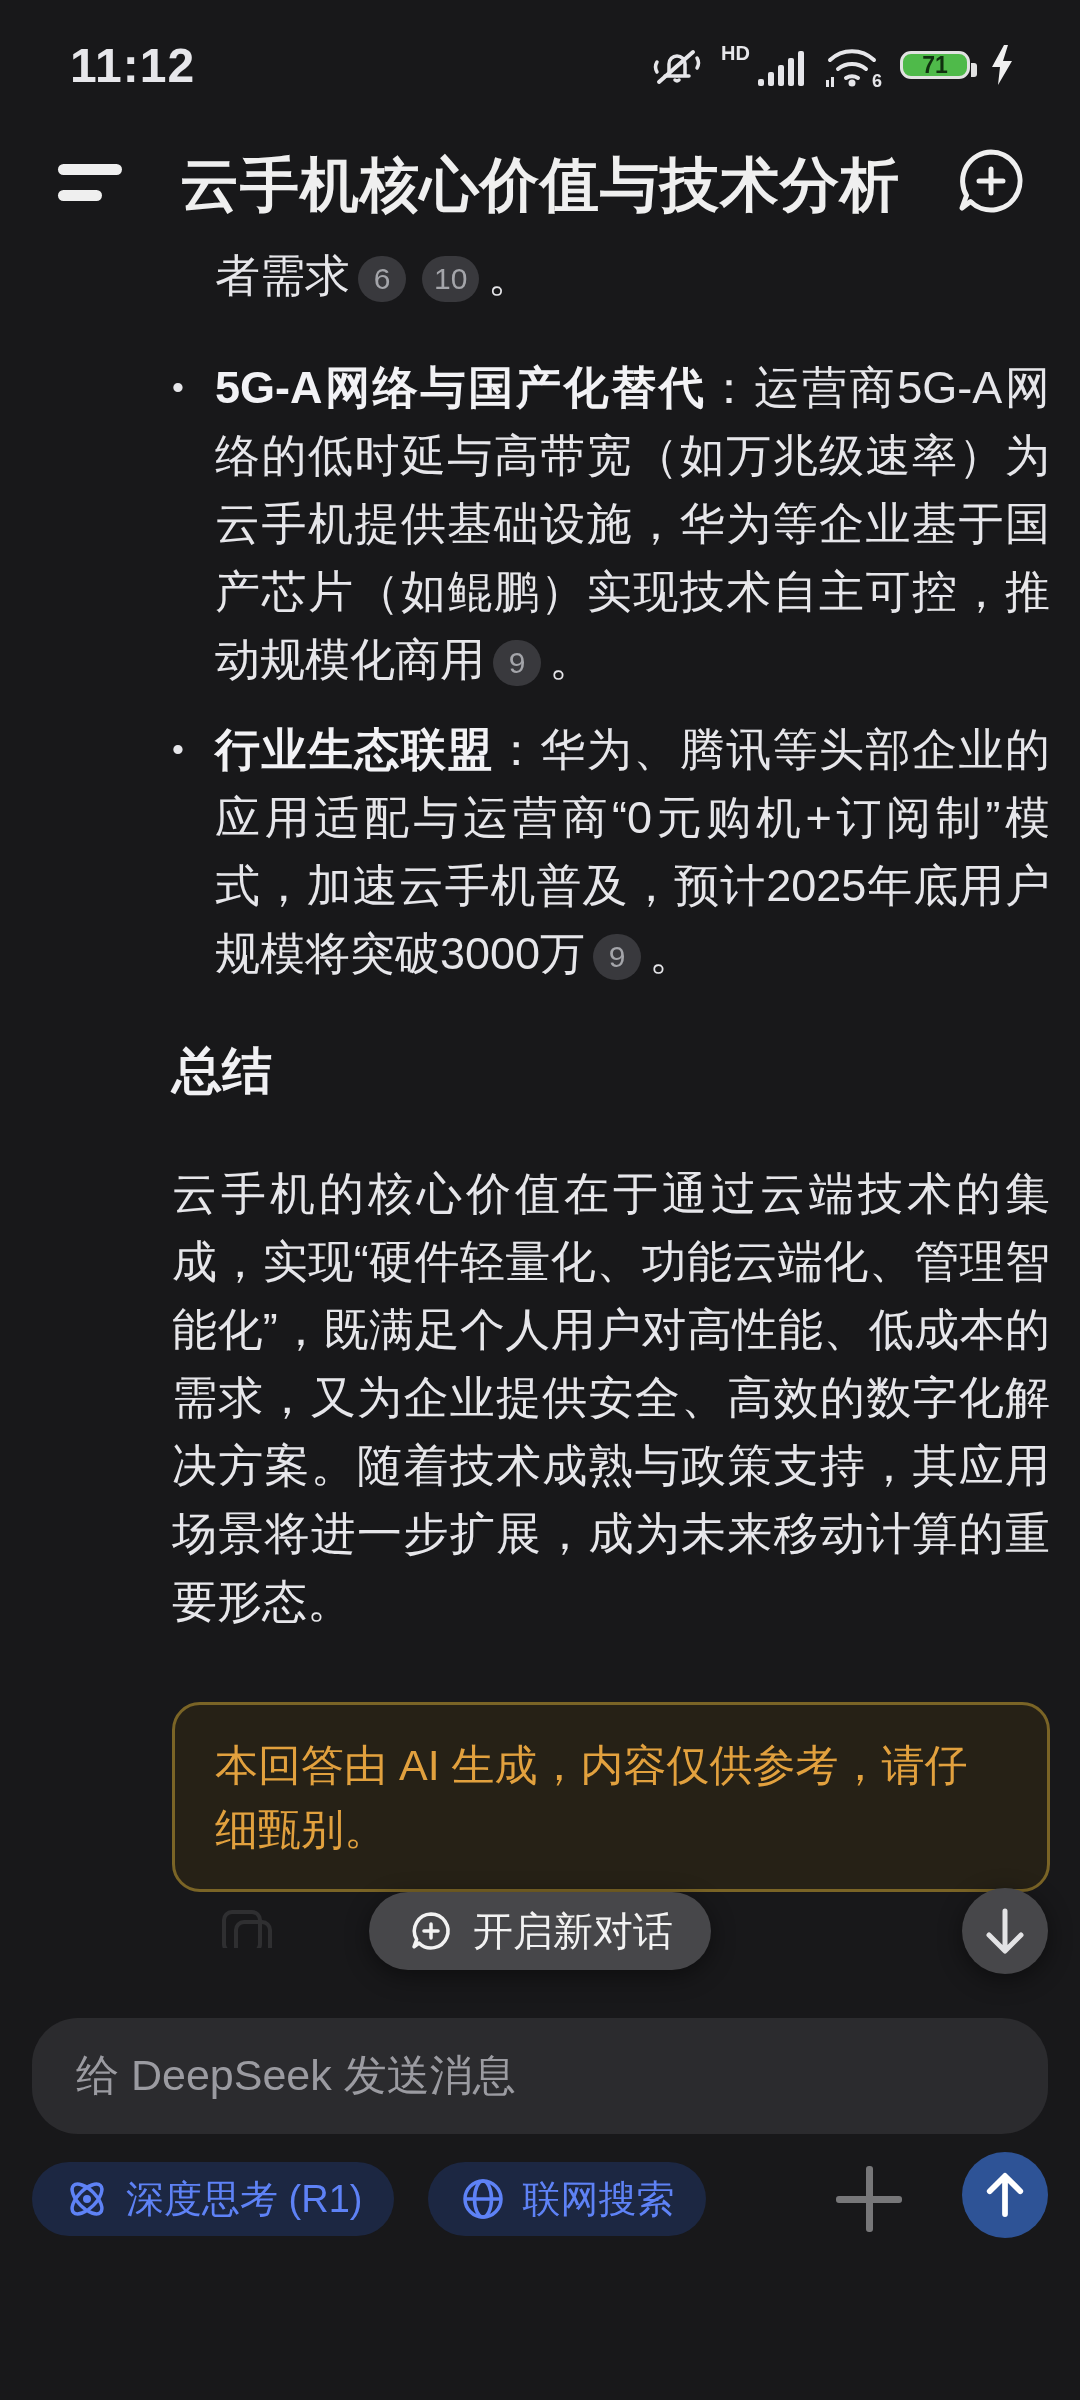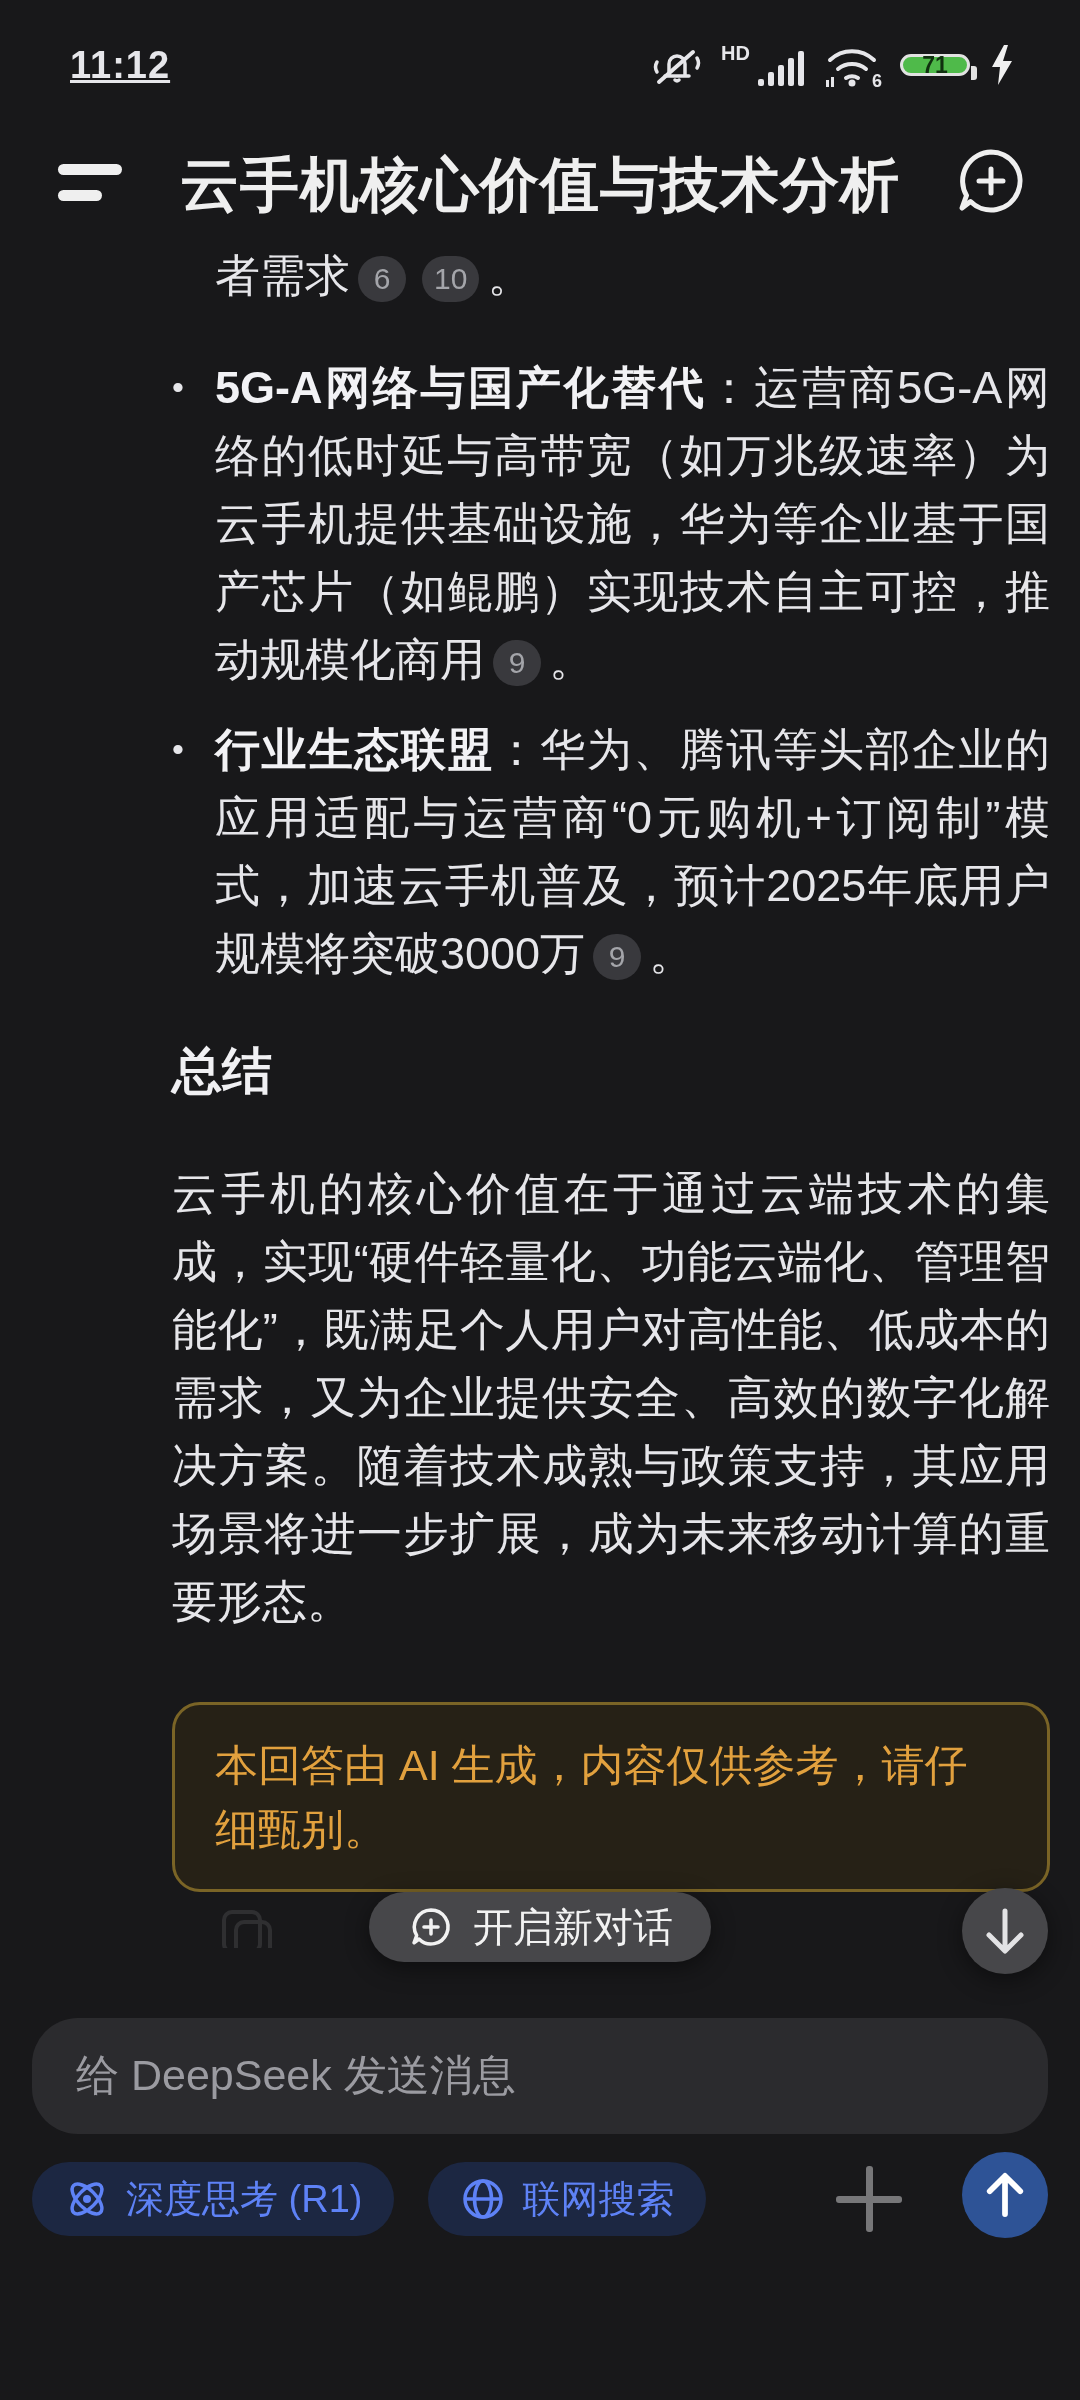--- a/index.html
+++ b/index.html
@@ -10,24 +10,24 @@
     --gray-pill:#47474a; --surface:#2b2b2e; --placeholder:#9b9ba1;
     --nav-icon:#9a9a9e; --battery-green:#4fba4a;
   }
   *{margin:0;padding:0;box-sizing:border-box;}
   html,body{background:#000;}
   body{font-family:"Liberation Sans","DejaVu Sans",sans-serif;}
   .screen{position:relative;width:1080px;height:2400px;background:var(--bg);overflow:hidden;margin:0 auto;}
 
   
   .statusbar{position:absolute;top:0;left:0;right:0;height:130px;display:flex;align-items:center;justify-content:space-between;padding:0 64px 0 70px;}
-  .sb-time{color:var(--text);font-size:38px;font-weight:600;letter-spacing:1px;text-decoration:underline;}
+  .sb-time{color:var(--text);font-size:48px;font-weight:600;letter-spacing:1px;}
   .sb-icons{display:flex;align-items:center;gap:18px;color:var(--text);}
   .sb-hd{font-size:20px;font-weight:700;color:var(--text);margin-right:-12px;transform:translateY(-12px);}
-  .battery{position:relative;width:70px;height:22px;border:3px solid #e2e2e2;border-radius:11px;background:var(--battery-green);display:flex;align-items:center;justify-content:center;}
+  .battery{position:relative;width:70px;height:28px;border:3px solid #e2e2e2;border-radius:11px;background:var(--battery-green);display:flex;align-items:center;justify-content:center;}
   .battery span{font-size:23px;font-weight:700;color:#10300f;}
   .battery::after{content:"";position:absolute;right:-10px;top:9px;width:6px;height:14px;background:#e2e2e2;border-radius:0 3px 3px 0;}
 
   
   .appheader{position:absolute;top:130px;left:0;right:0;height:112px;display:flex;align-items:center;justify-content:center;background:var(--bg);z-index:6;}
   .menu-icon{position:absolute;left:58px;top:24px;width:70px;height:60px;cursor:pointer;}
   .menu-icon i{position:absolute;left:0;height:11px;border-radius:6px;background:#efefef;display:block;}
   .menu-icon i:nth-child(1){top:10px;width:64px;}
   .menu-icon i:nth-child(2){top:36px;width:44px;}
   .apptitle{color:#efefef;font-size:59px;font-weight:700;letter-spacing:1px;}
@@ -44,21 +44,21 @@
   .bullet{display:flex;margin-bottom:22px;}
   .bullet .marker{flex:0 0 43px;color:var(--text);font-size:34px;line-height:66px;}
   .bullet .btxt{flex:1;}
   .blabel{font-weight:700;color:#f2f2f5;}
   .para{margin-top:54px;}
   .warnbox{margin-top:66px;border:3px solid var(--warn-border);background:var(--warn-bg);border-radius:28px;padding:28px 40px;color:var(--warn-text);font-size:43px;line-height:64px;text-align:left;}
   .ghost-actions{margin-top:14px;height:42px;overflow:hidden;display:flex;gap:90px;padding-left:46px;opacity:.28;}
   .ghost-actions svg{flex:0 0 auto;}
 
   
-  .newchat-pill{position:absolute;top:1892px;left:50%;transform:translateX(-50%);height:70px;background:var(--gray-pill);border-radius:40px;display:flex;align-items:center;gap:18px;padding:0 38px;color:#f2f2f2;font-size:40px;z-index:7;box-shadow:0 6px 24px rgba(0,0,0,.45);cursor:pointer;white-space:nowrap;}
+  .newchat-pill{position:absolute;top:1892px;left:50%;transform:translateX(-50%);height:78px;background:var(--gray-pill);border-radius:40px;display:flex;align-items:center;gap:18px;padding:0 38px;color:#f2f2f2;font-size:40px;z-index:7;box-shadow:0 6px 24px rgba(0,0,0,.45);cursor:pointer;white-space:nowrap;}
   .scroll-down{position:absolute;top:1888px;left:962px;width:86px;height:86px;border-radius:50%;background:var(--gray-pill);display:flex;align-items:center;justify-content:center;z-index:7;box-shadow:0 6px 24px rgba(0,0,0,.45);cursor:pointer;}
 
   
   .composer{position:absolute;left:0;right:0;top:1990px;bottom:0;background:var(--bg);z-index:5;}
   .inputbox{position:absolute;left:32px;top:28px;width:1016px;height:116px;background:var(--surface);border-radius:46px;display:flex;align-items:center;padding:0 44px;cursor:text;}
   .inputbox .ph{color:var(--placeholder);font-size:43px;}
   .chiprow{position:absolute;left:32px;top:172px;right:32px;height:74px;display:flex;align-items:center;}
   .chip{height:74px;border-radius:38px;background:var(--pill-blue-bg);color:var(--accent-blue);font-size:38px;display:flex;align-items:center;gap:16px;padding:0 32px;margin-right:34px;cursor:pointer;white-space:nowrap;}
   .plusbtn{position:absolute;right:146px;top:4px;width:66px;height:66px;cursor:pointer;}
   .plusbtn i{position:absolute;background:#777779;border-radius:3px;}

